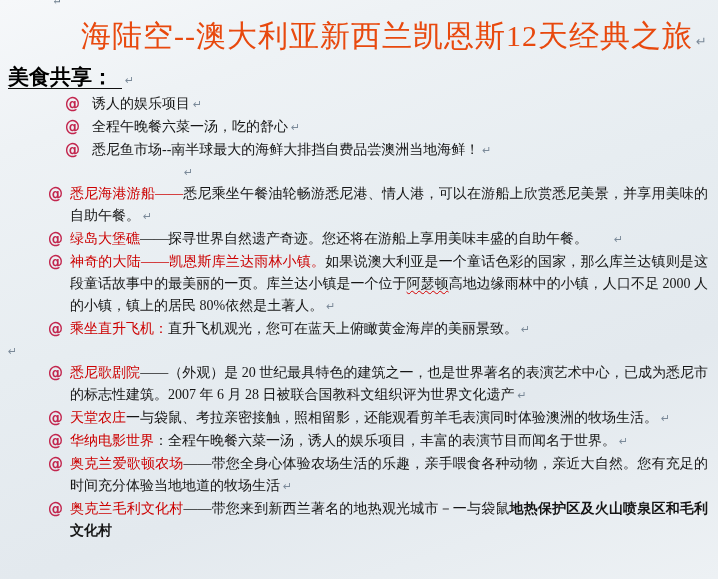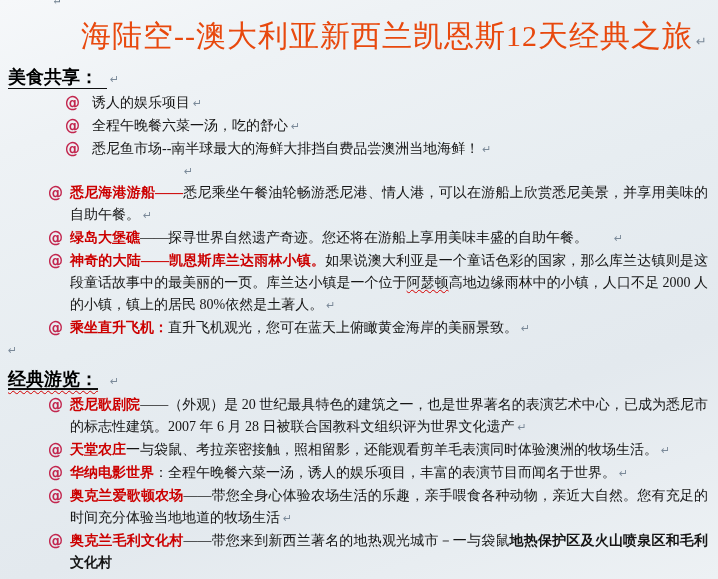--- a/index.html
+++ b/index.html
@@ -14,21 +14,21 @@
   .top-mark{position:absolute;top:-6px;left:52px;color:#6e7f8e;font-size:12px;}
   .title{
     text-align:right;margin:16px 0 6px 0;
     font-size:30px;letter-spacing:1px;line-height:1.35;
     white-space:nowrap;
   }
   .pilcrow{color:#7b8a99;font-size:11px;margin-left:3px;font-family:"DejaVu Sans",sans-serif;}
   .title .pilcrow{font-size:13px;}
   .sec-heading{margin:10px 0 2px 0;line-height:20px;}
   .sec-heading .h-text{
-    font-weight:bold;font-size:18px;color:#000;
+    font-weight:bold;font-size:21px;color:#000;
     border-bottom:1.6px solid #111;padding-right:9px;padding-bottom:1px;
     display:inline-block;
   }
   .sec-heading.wavy .h-text{
     border-bottom:none;
     text-decoration:underline solid #111;text-decoration-thickness:1.6px;text-underline-offset:3px;
   }
   .sec-heading.wavy .h-wavy-inner{
     text-decoration:underline wavy #d40000;text-decoration-thickness:1px;text-underline-offset:5px;
   }
@@ -40,21 +40,21 @@
   ul.indent-deep{margin-left:57px;}
   ul.indent-deep li{padding-left:27px;}
   ul.indent-std{margin-left:40px;}
   ul.indent-std li{padding-left:22px;}
   ul.indent-std li{width:638px;}
   .bullet{
     position:absolute;left:0;top:0;
     color:#c2254d;font-weight:bold;font-size:15px;
     font-family:"DejaVu Sans",sans-serif;
   }
-  .lead{color:#cc0000;font-weight:bold;}
+  .lead{color:#cc0000;font-weight:normal;}
   .boldtext{font-weight:bold;}
   .misspell{text-decoration:underline wavy #d40000;text-decoration-thickness:1px;text-underline-offset:2px;}
   .blank-line{line-height:19px;height:19px;}
   .blank-line .pilcrow{margin-left:0;}
   .ml176{margin-left:176px;}
   .ml8{margin-left:0px;}
 </style>
 </head>
 <body>
 
@@ -88,23 +88,20 @@
     </li>
     <li>
       <span class="bullet">@</span><span class="lead">神奇的大陆——凯恩斯库兰达雨林小镇。</span><span>如果说澳大利亚是一个童话色彩的国家，那么库兰达镇则是这段童话故事中的最美丽的一页。库兰达小镇是一个位于</span><span class="misspell">阿瑟顿</span><span>高地边缘雨林中的小镇，人口不足 2000 人的小镇，镇上的居民 80%依然是土著人。</span><span class="pilcrow">↵</span>
     </li>
     <li>
       <span class="bullet">@</span><span class="lead">乘坐直升飞机：</span><span>直升飞机观光，您可在蓝天上俯瞰黄金海岸的美丽景致。</span><span class="pilcrow">↵</span>
     </li>
   </ul>
   <div class="blank-line ml8"><span class="pilcrow">↵</span></div>
 
-  <div class="sec-heading wavy">
-    <span class="h-text"><span class="h-wavy-inner">经典游览：</span></span><span class="pilcrow">↵</span>
-  </div>
   <ul class="blist indent-std">
     <li>
       <span class="bullet">@</span><span class="lead">悉尼歌剧院</span><span>——（外观）是 20 世纪最具特色的建筑之一，也是世界著名的表演艺术中心，已成为悉尼市的标志性建筑。2007 年 6 月 28 日被联合国教科文组织评为世界文化遗产</span><span class="pilcrow">↵</span>
     </li>
     <li>
       <span class="bullet">@</span><span class="lead">天堂农庄</span><span>一与袋鼠、考拉亲密接触，照相留影，还能观看剪羊毛表演同时体验澳洲的牧场生活。</span><span class="pilcrow">↵</span>
     </li>
     <li>
       <span class="bullet">@</span><span class="lead">华纳电影世界</span><span>：全程午晚餐六菜一汤，诱人的娱乐项目，丰富的表演节目而闻名于世界。</span><span class="pilcrow">↵</span>
     </li>

